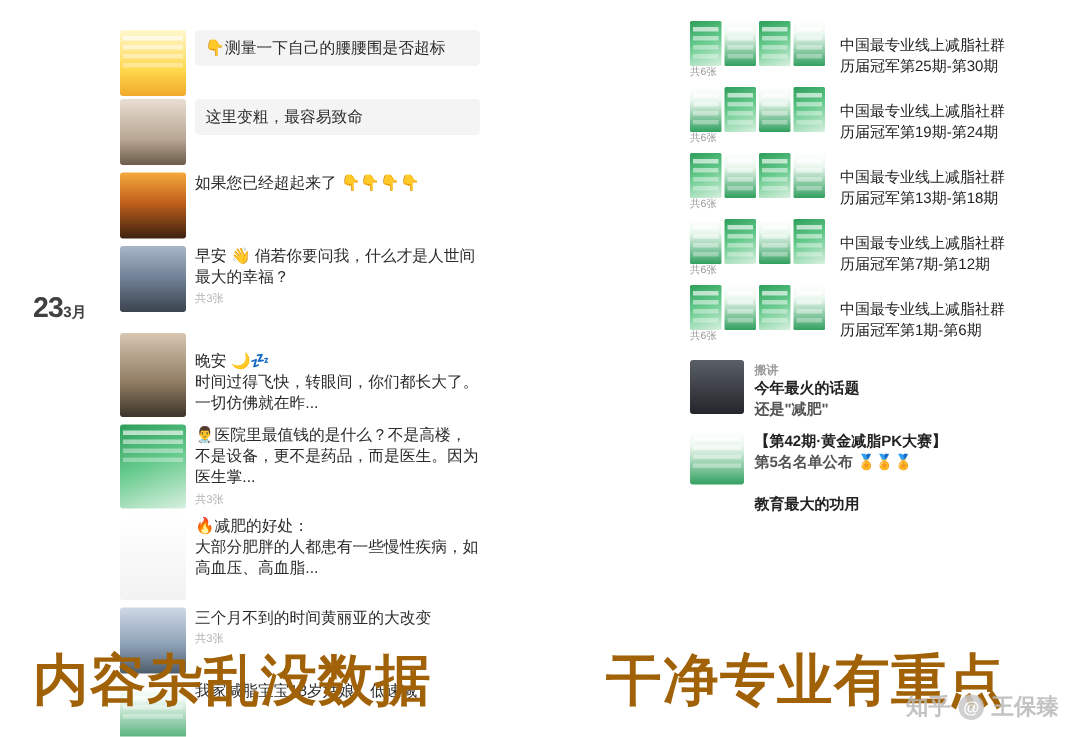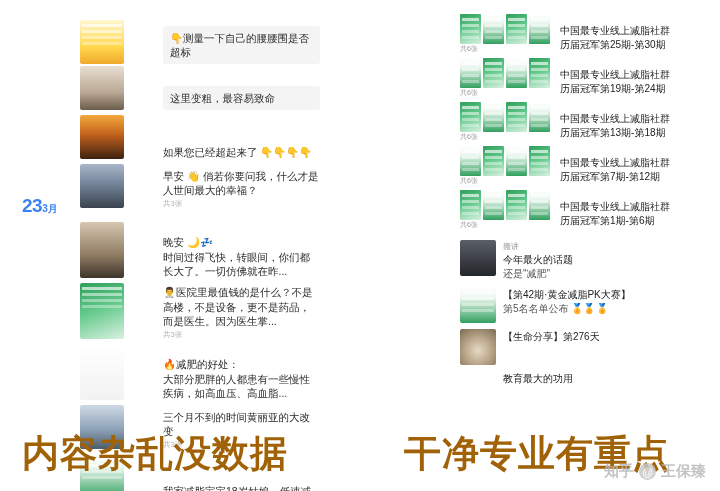--- a/index.html
+++ b/index.html
@@ -36,21 +36,21 @@
     width: 300px;
     height: 410px;
   }
 
   .date-col {
     position: absolute;
     left: 0;
     top: 175px;
     width: 60px;
     text-align: left;
-    color: #3b82f6;
+    color: #404040;
   }
   .date-col .d-num {
     font-size: 19px;
     font-weight: bold;
     letter-spacing: -0.5px;
   }
   .date-col .d-mon {
     font-size: 10px;
     font-weight: bold;
   }
@@ -63,24 +63,23 @@
   }
   .feed-right {
     position: absolute;
     left: 60px;
     top: 0;
     width: 240px;
   }
 
   .post {
     display: flex;
-    align-items: flex-end;
+    align-items: flex-start;
     margin-bottom: 5px;
     position: relative;
-    gap: 33px;
   }
   .post.boxed .text-wrap {
     background: #f4f4f4;
     border-radius: 3px;
     padding: 5px 7px;
   }
   .thumb {
     width: 44px;
     height: 44px;
     flex: 0 0 44px;
@@ -149,20 +148,21 @@
     color: #222;
     flex: 1 1 auto;
     padding-top: 10px;
   }
   .rtext .l2 { display: block; }
 
   .rsimple {
     display: flex;
     align-items: flex-start;
     margin-bottom: 6px;
+    font-weight: bold;
   }
   .rsimple .thumb {
     width: 36px;
     height: 36px;
     flex: 0 0 36px;
     margin-right: 7px;
   }
   .rsimple .rs-text {
     font-size: 10px;
     line-height: 1.4;
@@ -406,26 +406,20 @@
       </div>
 
       <div class="rsimple">
         <div class="thumb g-green2 stripe"></div>
         <div class="rs-text">
           <div>【第42期·黄金减脂PK大赛】</div>
           <div class="rs-sub">第5名名单公布 🏅🏅🏅</div>
         </div>
       </div>
 
-      <div class="rsimple">
-        <div class="thumb g-flower"></div>
-        <div class="rs-text">
-          <div>【生命分享】第276天</div>
-        </div>
-      </div>
 
       <div class="rsimple" style="padding-left:43px;">
         <div class="rs-text">
           <div>教育最大的功用</div>
         </div>
       </div>
 
     </div>
   </div>
 

